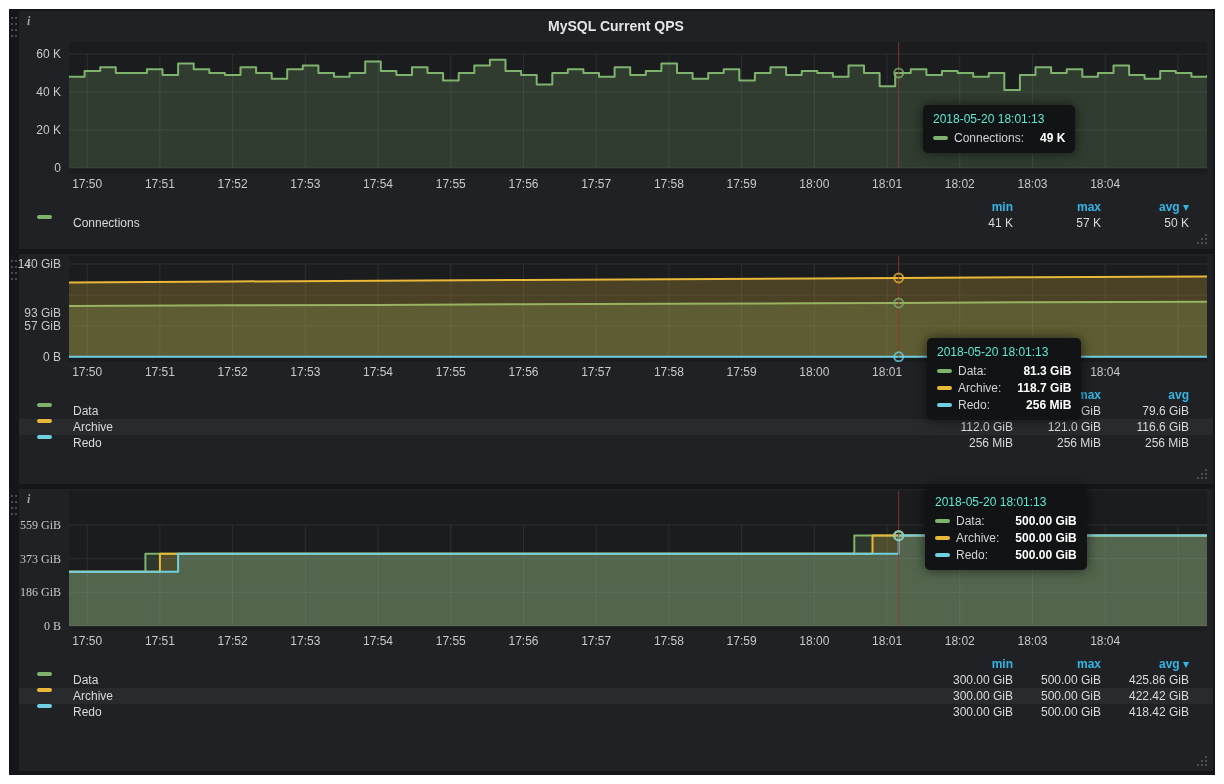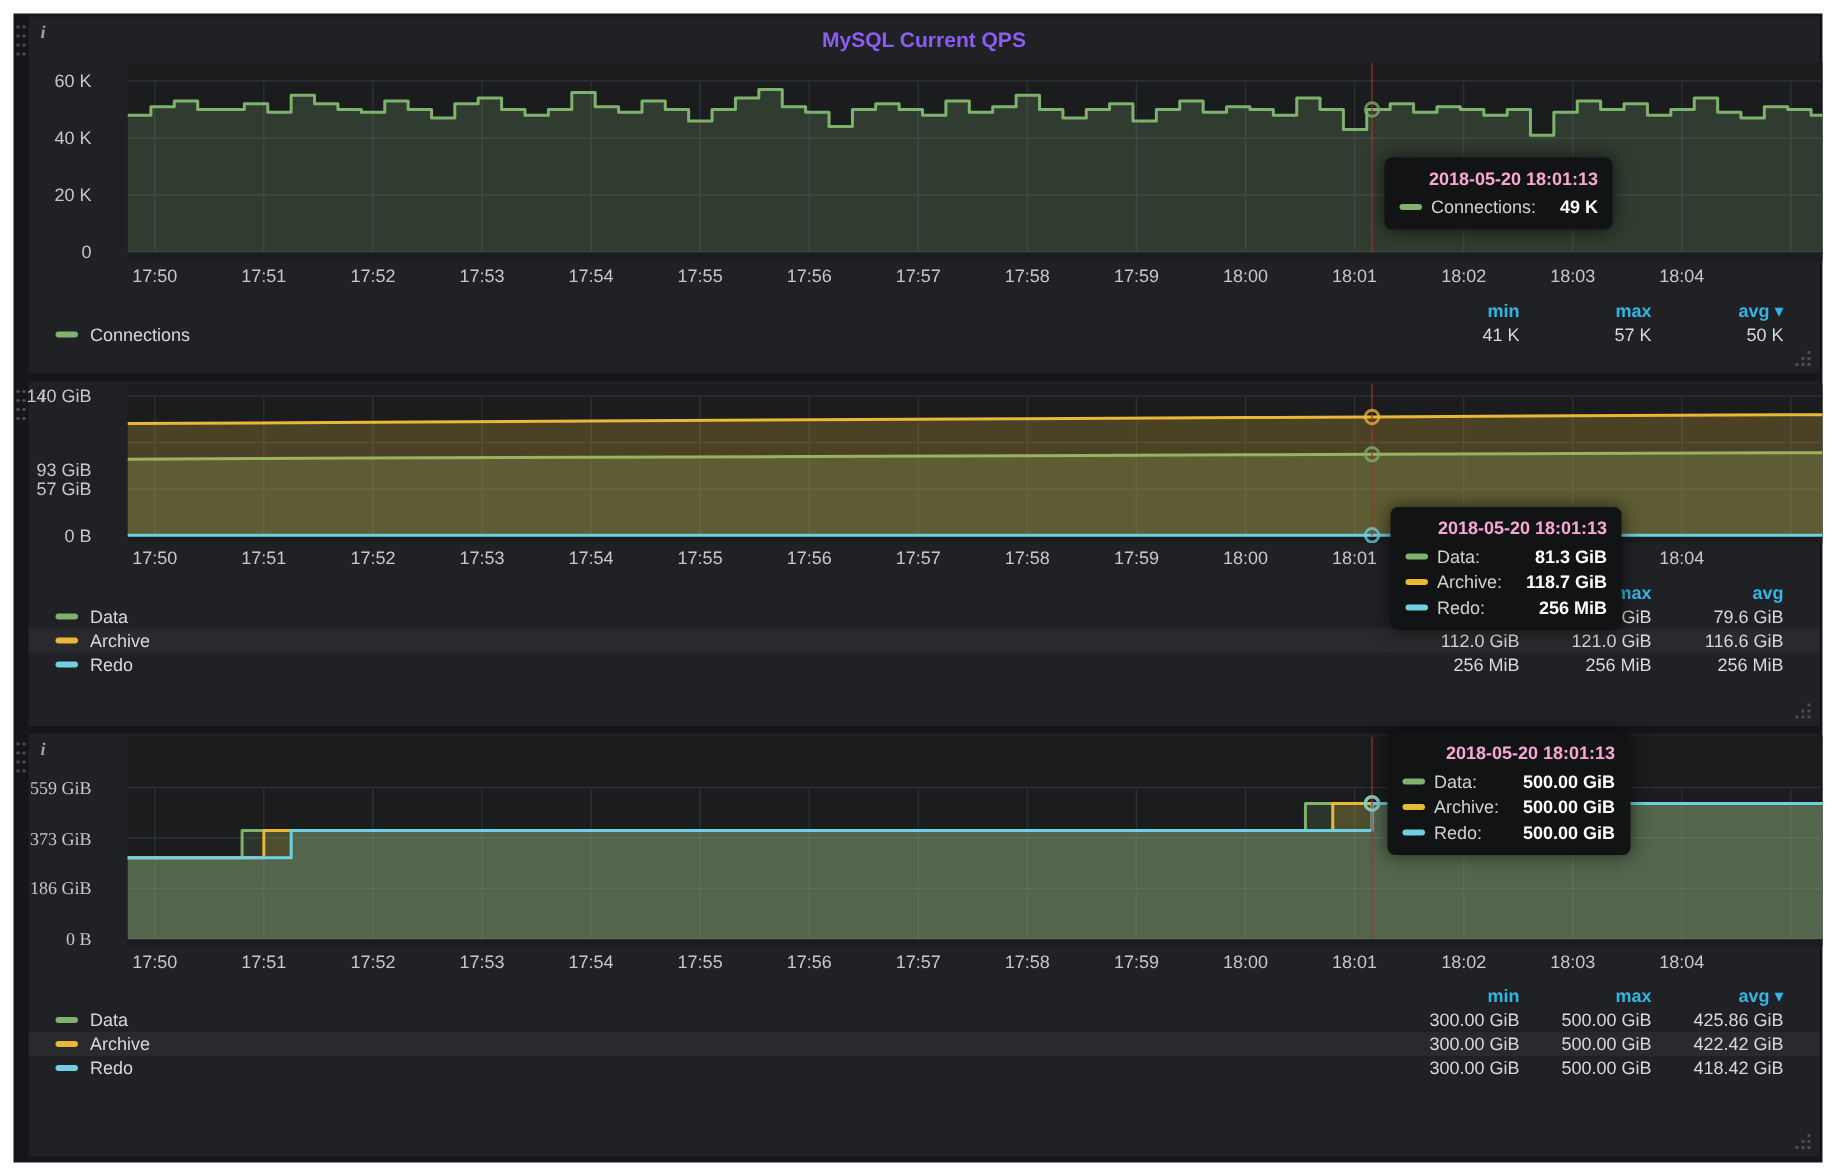--- a/index.html
+++ b/index.html
@@ -1,38 +1,38 @@
 <!DOCTYPE html>
 <html><head>
 <meta charset="utf-8">
 <style>
   html,body{margin:0;padding:0;}
   body{width:1224px;height:784px;background:#ffffff;font-family:"Liberation Sans","DejaVu Sans",sans-serif;overflow:hidden;}
   .dashboard{position:absolute;left:9px;top:9px;width:1206px;height:766px;background:#141619;overflow:hidden;}
   .panels{position:absolute;left:10px;top:2px;width:1194px;display:flex;flex-direction:column;gap:5px;}
   .panel{position:relative;background:#1f2124;}
-  .panel-title{height:22px;padding-top:7px;text-align:center;font-size:14px;font-weight:bold;color:#8b5cf6;cursor:pointer;}
+  .panel-title{height:22px;padding-top:7px;text-align:center;font-size:14px;font-weight:bold;color:#e5e5e5;cursor:pointer;}
   .corner-info{position:absolute;top:0;left:0;width:26px;height:26px;cursor:pointer;}
   .corner-info .corner-i{position:absolute;top:3px;left:8px;font-size:12px;font-style:italic;font-weight:bold;color:#9fa2a6;font-family:"Liberation Serif","DejaVu Serif",serif;}
   .plot-wrap{display:flex;margin-top:2px;}
   .y-axis{position:relative;width:50px;flex:none;}
   .y-axis span{position:absolute;right:8px;font-size:12px;color:#c7c8c9;white-space:nowrap;}
-  .plot{position:relative;margin-left:16px;}
+  .plot{position:relative;}
   .chart-svg{display:block;background:#1a1c1e;}
   .x-axis{position:relative;height:18px;font-size:12px;color:#c7c8c9;}
   .x-axis span{position:absolute;top:3px;width:44px;text-align:center;}
   .legend{margin-top:7px;}
   .lg-row{display:grid;grid-template-columns:1fr 88px 88px 88px;padding-right:24px;height:16px;line-height:16px;font-size:12px;color:#d8d9da;align-items:center;}
   .lg-row.alt{background:rgba(255,255,255,0.045);}
   .lg-cell{text-align:right;}
   .lg-head .lg-cell{color:#33b5e5;font-weight:bold;cursor:pointer;}
-  .lg-name{padding-left:18px;display:flex;align-items:center;cursor:pointer;}
+  .lg-name{padding-left:18px;display:flex;align-items:flex-start;cursor:pointer;gap:13px;}
   .dash{display:inline-block;width:15px;height:4px;border-radius:2px;margin-right:8px;flex:none;}
   .tooltip{position:absolute;z-index:20;background:#121314;border-radius:5px;padding:7px 10px 8px 10px;font-size:12px;color:#d0d2d4;box-shadow:0 0 12px rgba(0,0,0,0.6);white-space:nowrap;}
-  .tt-time{font-weight:bold;color:#f9a8d4;text-align:right;margin-bottom:5px;}
+  .tt-time{font-weight:normal;color:#5eead4;text-align:left;margin-bottom:5px;}
   .tt-row{display:flex;align-items:center;margin-top:3px;}
   .tt-row .dash{margin-right:6px;}
   .tt-val{margin-left:auto;padding-left:16px;font-weight:bold;color:#ffffff;}
   .drag-dots{position:absolute;left:1px;width:8px;height:24px;cursor:move;
     background-image:radial-gradient(circle,#46494d 1px,transparent 1.3px);background-size:4px 6px;}
   .resize-handle{position:absolute;right:6px;bottom:5px;width:2px;height:2px;background:#4a4d52;cursor:nwse-resize;
     box-shadow:0 -4px #4a4d52,0 -8px #4a4d52,-4px 0 #4a4d52,-4px -4px #4a4d52,-8px 0 #4a4d52;}
 </style>
 </head>
 <body>

